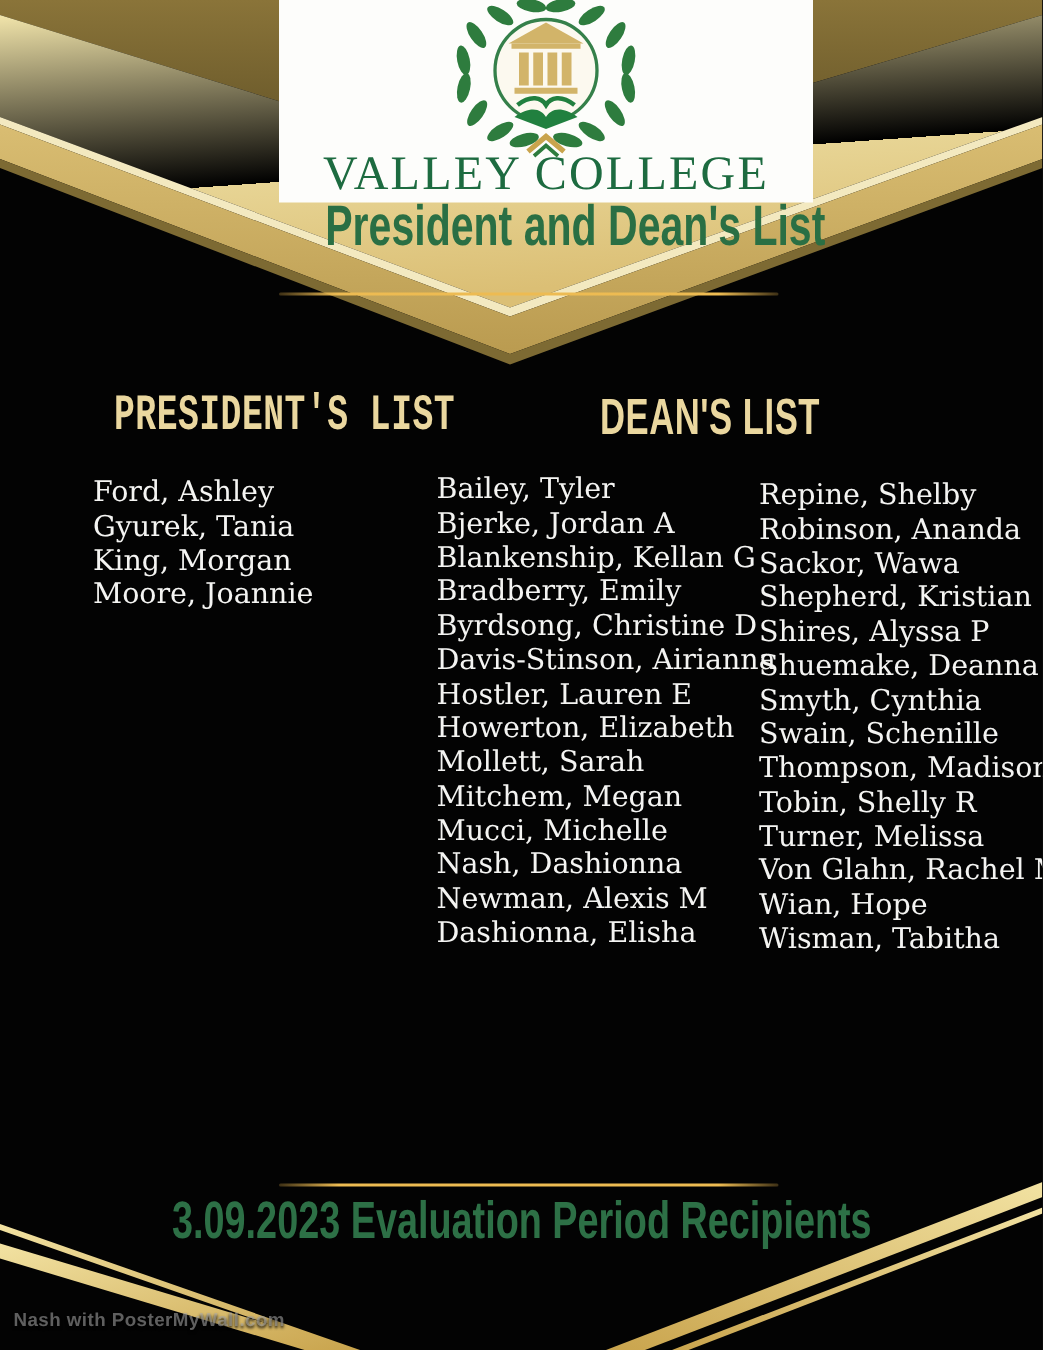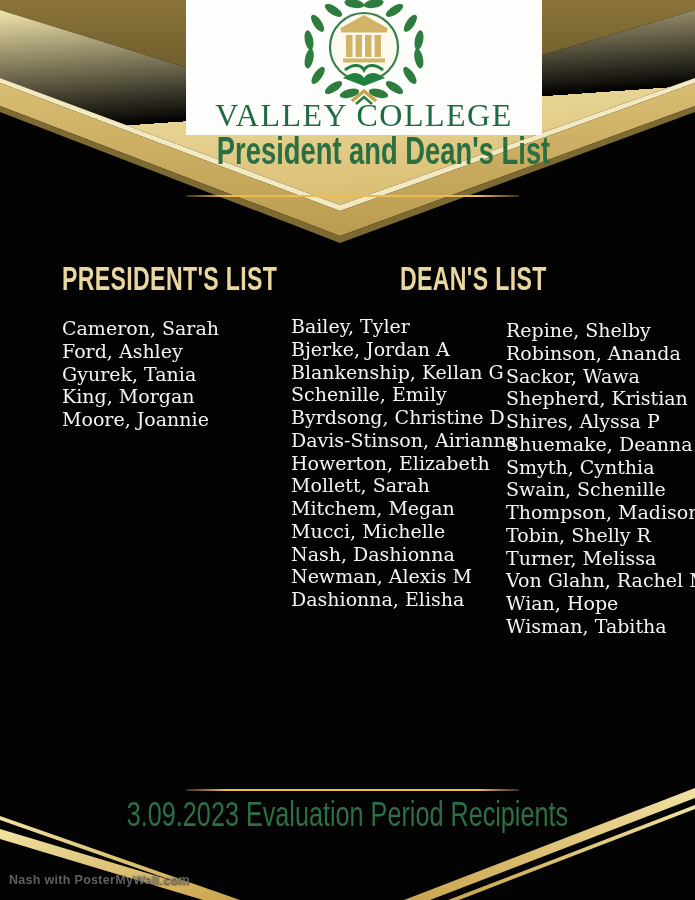--- a/index.html
+++ b/index.html
@@ -31,32 +31,32 @@
     position:absolute;left:186px;width:333px;height:2px;z-index:4;border-radius:1px;
     background:linear-gradient(90deg,rgba(233,180,74,.25),#edbb52 12%,#edbb52 88%,rgba(233,180,74,.25));
   }
   .gold-line.top-line{top:195px;}
   .gold-line.bottom-line{top:789px;}
   .list-heading{
     position:absolute;z-index:4;font-size:34px;line-height:34px;font-weight:bold;
     color:var(--gold-heading,#ead79f);white-space:nowrap;
   }
   .list-heading .cond{display:inline-block;transform:scaleX(.68);transform-origin:left center;letter-spacing:.5px;}
-  .heading-president{left:62px;top:261px;}
+  .heading-president{left:76px;top:261px;font-family:Liberation Mono, monospace;}
   .heading-dean{left:400px;top:261px;}
   .name-col{
     position:absolute;z-index:4;font-family:"DejaVu Serif","Liberation Serif",serif;
     font-size:19px;line-height:22.75px;color:var(--name-text,#f4f4f2);white-space:nowrap;
   }
   .col-president{left:62px;top:317px;}
   .col-dean-1{left:291px;top:315px;}
   .col-dean-2{left:506px;top:319px;}
   .footer-title{
     position:absolute;left:0;top:796px;width:695px;text-align:center;z-index:4;
-    font-size:35px;line-height:35px;font-weight:normal;color:var(--green-footer,#2d7046);
+    font-size:35px;line-height:35px;font-weight:bold;color:var(--green-footer,#2d7046);
     white-space:nowrap;
   }
   .footer-title .cond{display:inline-block;transform:scaleX(.72);transform-origin:center;}
   .watermark{
     position:absolute;left:9px;top:873px;z-index:6;font-size:12.5px;font-weight:bold;
     color:rgba(173,173,173,.55);text-shadow:0 1px 2px rgba(0,0,0,.9);letter-spacing:.3px;
   }
 </style>
 </head>
 <body>
@@ -136,34 +136,34 @@
   <div class="gold-line top-line"></div>
 
   <div class="list-heading heading-president">
     <span class="cond">PRESIDENT'S LIST</span>
   </div>
   <div class="list-heading heading-dean">
     <span class="cond">DEAN'S LIST</span>
   </div>
 
   <div class="name-col col-president">
-    <div>Cameron, Sarah</div>
     <div>Ford, Ashley</div>
     <div>Gyurek, Tania</div>
     <div>King, Morgan</div>
     <div>Moore, Joannie</div>
   </div>
 
   <div class="name-col col-dean-1">
     <div>Bailey, Tyler</div>
     <div>Bjerke, Jordan A</div>
     <div>Blankenship, Kellan G</div>
-    <div>Schenille, Emily</div>
+    <div>Bradberry, Emily</div>
     <div>Byrdsong, Christine D</div>
     <div>Davis-Stinson, Airianna</div>
+    <div>Hostler, Lauren E</div>
     <div>Howerton, Elizabeth</div>
     <div>Mollett, Sarah</div>
     <div>Mitchem, Megan</div>
     <div>Mucci, Michelle</div>
     <div>Nash, Dashionna</div>
     <div>Newman, Alexis M</div>
     <div>Dashionna, Elisha</div>
   </div>
 
   <div class="name-col col-dean-2">

